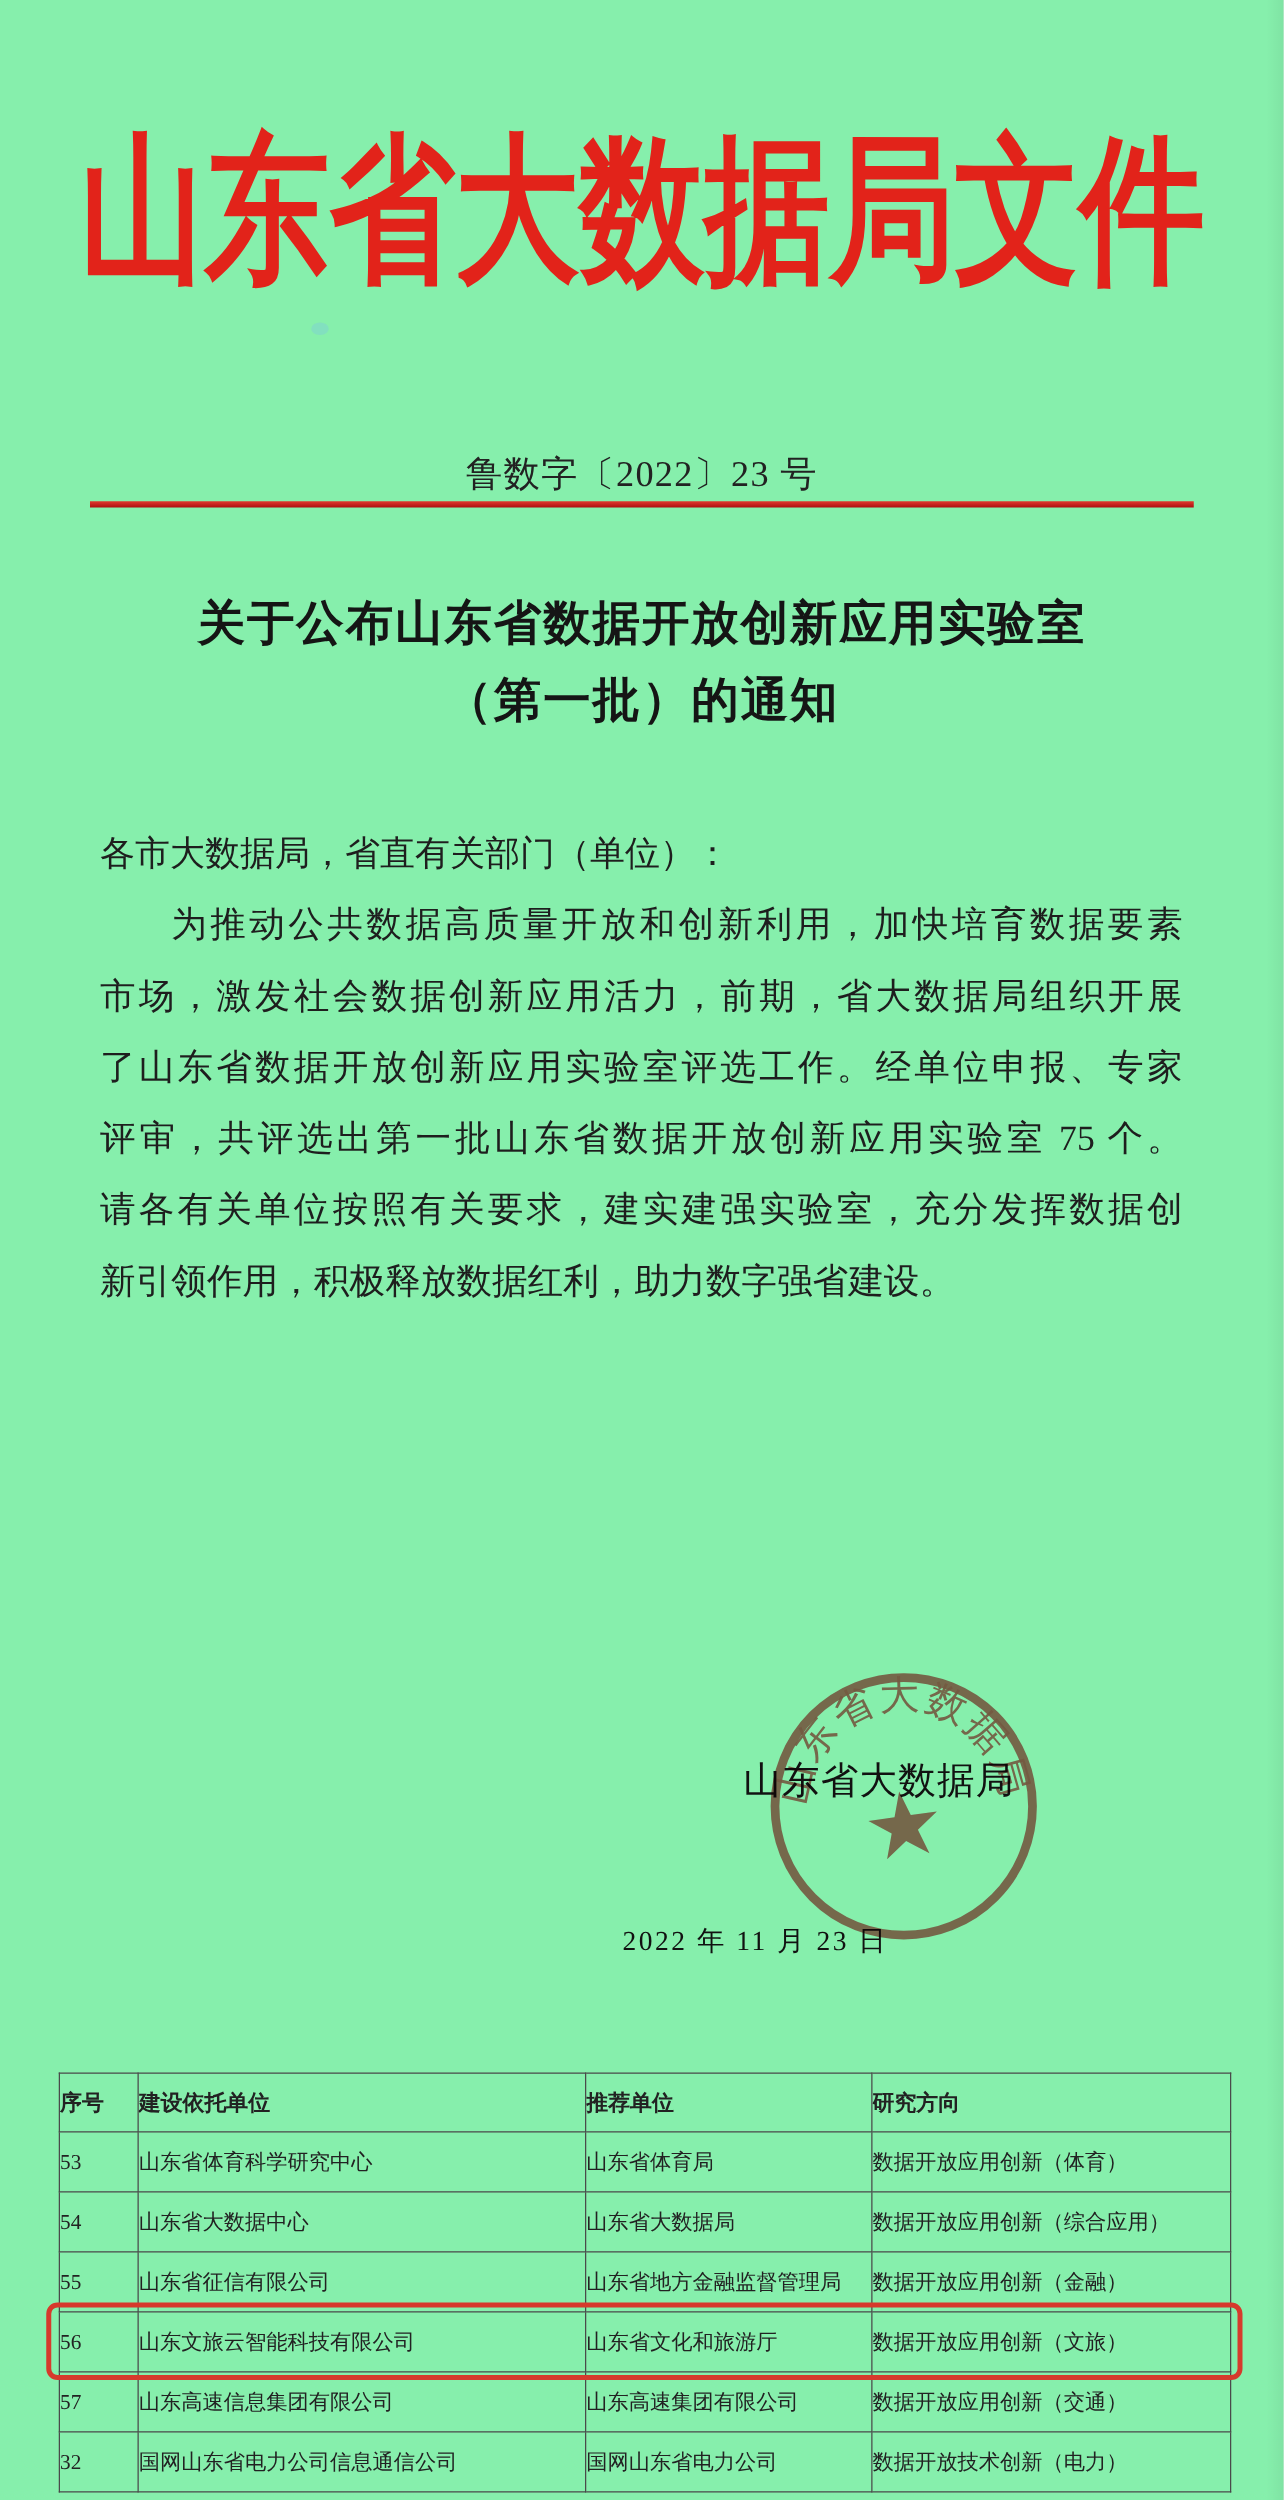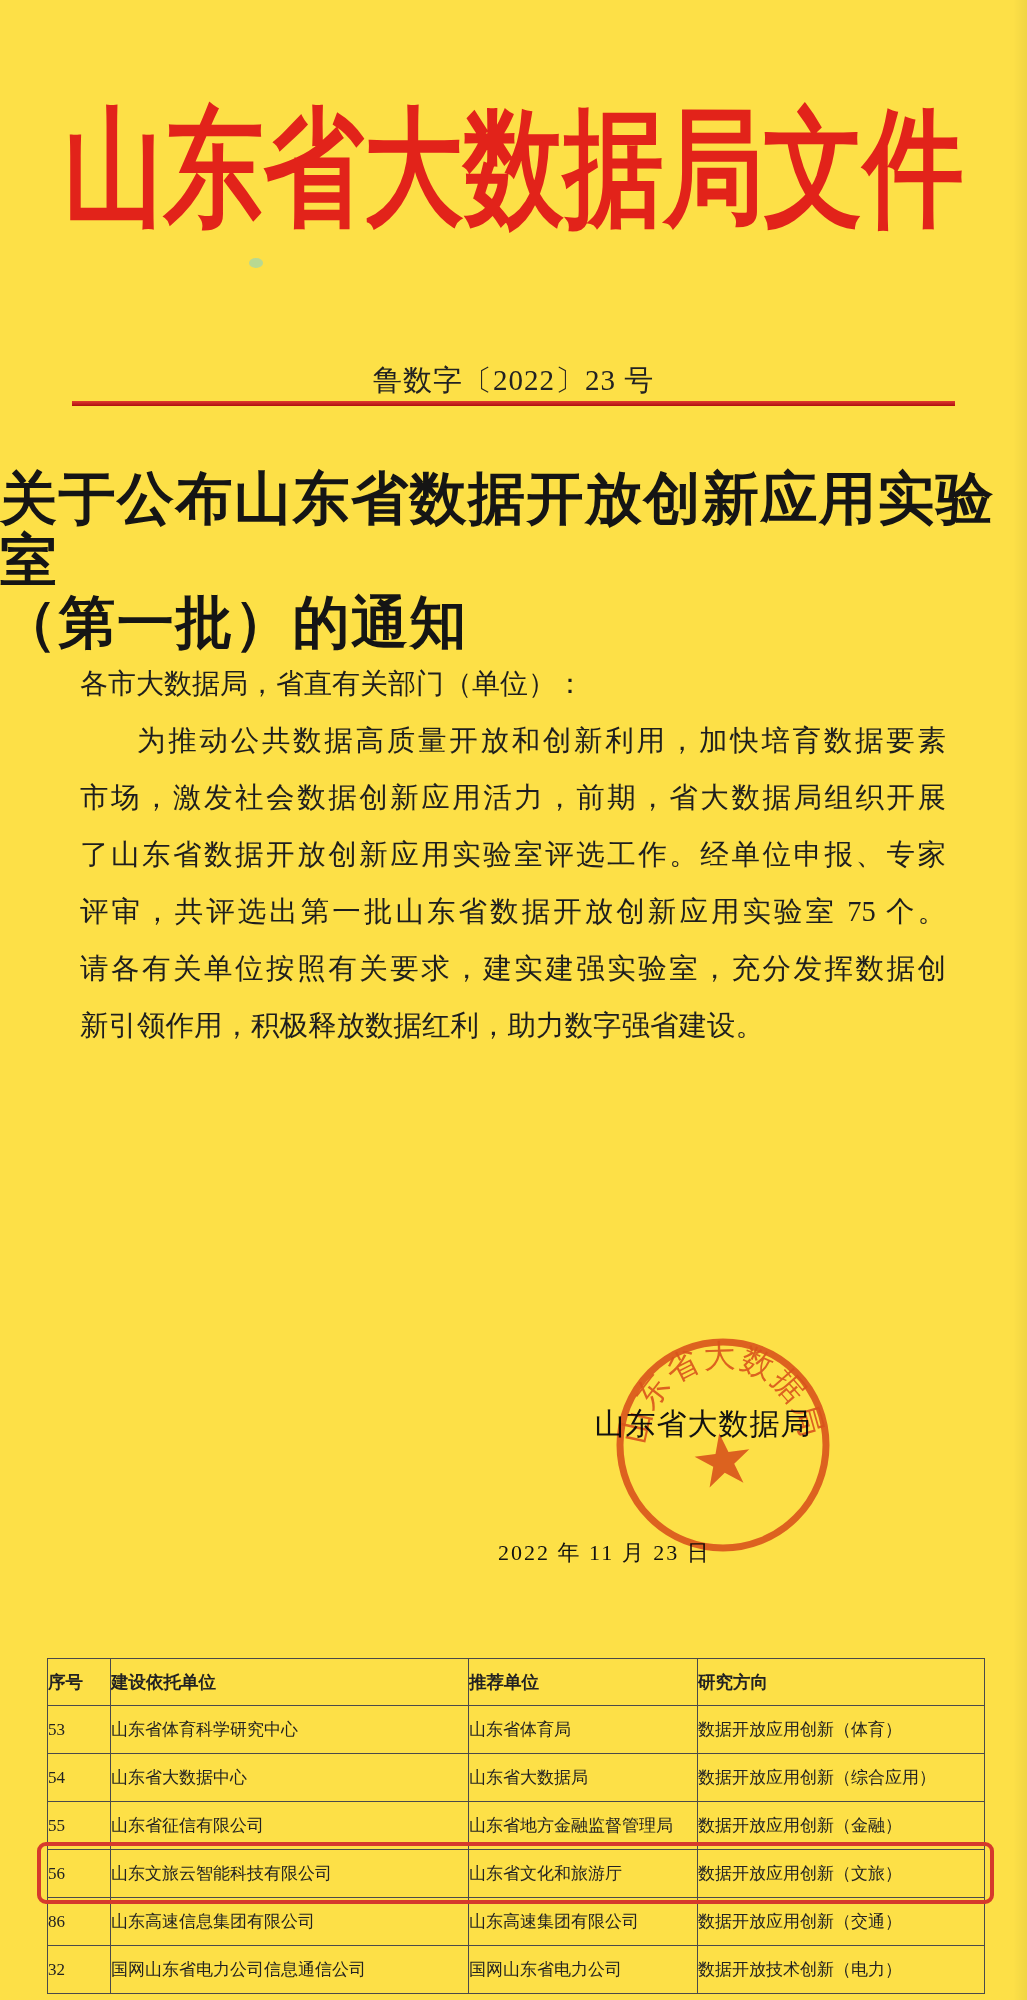--- a/index.html
+++ b/index.html
@@ -1,36 +1,36 @@
 <!DOCTYPE html>
 <html><head>
 <meta charset="utf-8">
 <style>
   html,body{margin:0;padding:0;background:#e9e9e7;}
   .page{
     position:relative;width:1027px;height:2000px;margin:0 auto;
-    background:#fde047;overflow:hidden;
+    background:#86efac;overflow:hidden;
     font-family:"Liberation Serif","DejaVu Serif",serif;color:#1c1c1c;
   }
   .masthead{
     position:absolute;top:90px;left:0;width:100%;height:160px;line-height:160px;
     text-align:center;font-size:100px;font-weight:bold;color:#e2231a;
     transform:scaleY(1.28);transform-origin:center;letter-spacing:0px;white-space:nowrap;
   }
   .doc-number{
     position:absolute;top:360px;left:0;width:100%;height:40px;line-height:40px;
     text-align:center;font-size:29px;letter-spacing:1px;color:#222;
   }
   .red-rule{
     position:absolute;top:401px;left:72px;width:883px;height:5px;
     background:linear-gradient(#e03a2e,#ad0f0f);
   }
   .doc-title{
-    position:absolute;top:468px;left:0;width:100%;
-    font-weight:bold;font-size:57px;line-height:62px;letter-spacing:1.5px;color:#151515;
+    position:absolute;top:468px;left:0;width:100%;text-align:center;
+    font-weight:bold;font-size:38px;line-height:62px;letter-spacing:1.5px;color:#151515;
   }
   .salutation{
     position:absolute;top:664px;left:80px;font-size:28px;line-height:40px;color:#1e1e1e;
   }
   .body-text{
     position:absolute;top:712px;left:80px;width:866px;
     font-size:28.5px;line-height:57px;color:#1e1e1e;
   }
   .body-line{text-align:justify;text-align-last:justify;}
   .body-line.first{padding-left:57px;}
@@ -154,21 +154,21 @@
             <td>山东省地方金融监督管理局</td>
             <td>数据开放应用创新（金融）</td>
           </tr>
           <tr class="hl">
             <td>56</td>
             <td>山东文旅云智能科技有限公司</td>
             <td>山东省文化和旅游厅</td>
             <td>数据开放应用创新（文旅）</td>
           </tr>
           <tr>
-            <td>86</td>
+            <td>57</td>
             <td>山东高速信息集团有限公司</td>
             <td>山东高速集团有限公司</td>
             <td>数据开放应用创新（交通）</td>
           </tr>
           <tr>
             <td>32</td>
             <td>国网山东省电力公司信息通信公司</td>
             <td>国网山东省电力公司</td>
             <td>数据开放技术创新（电力）</td>
           </tr>

